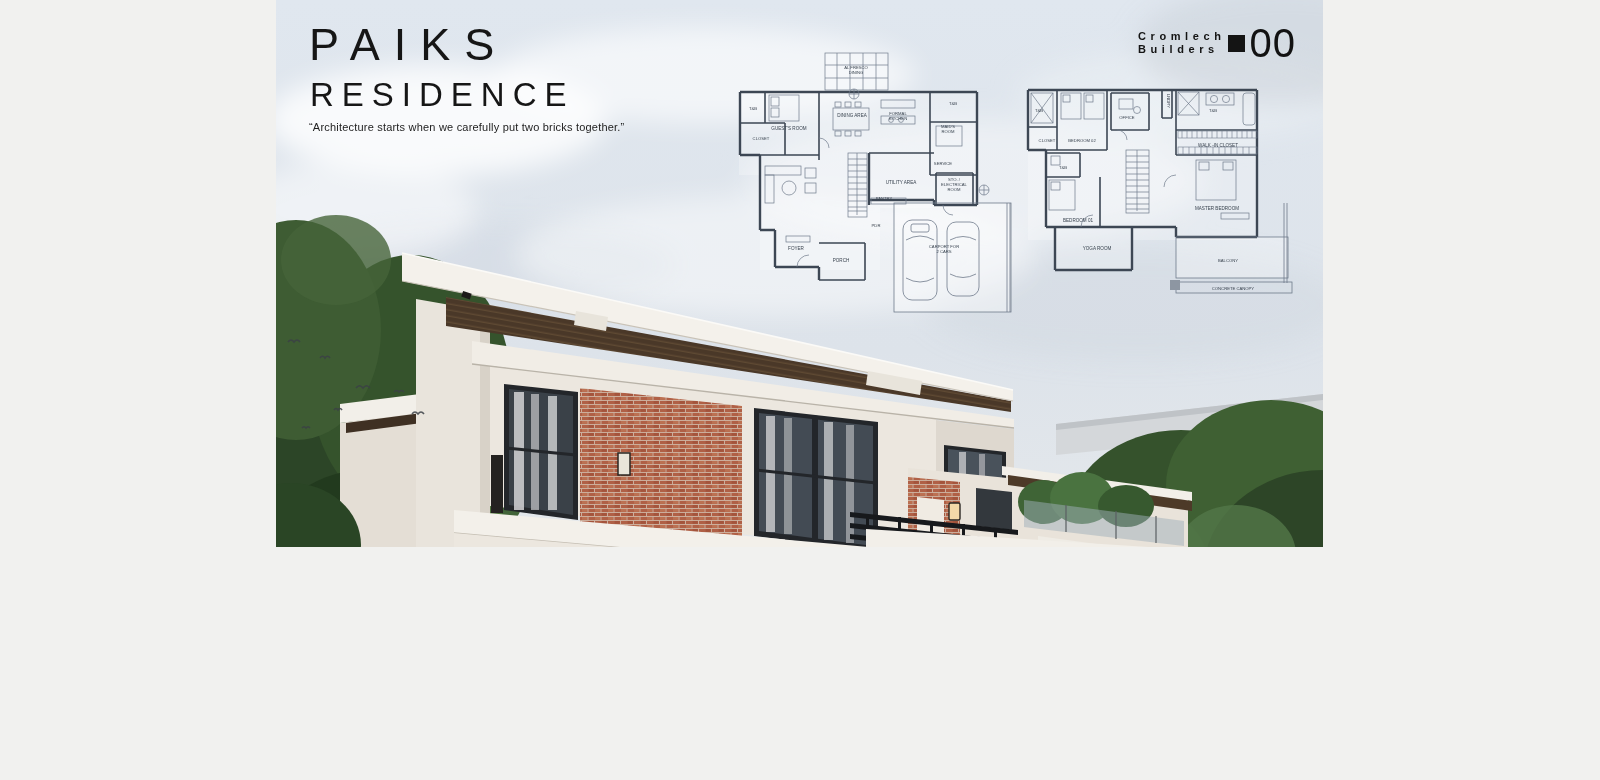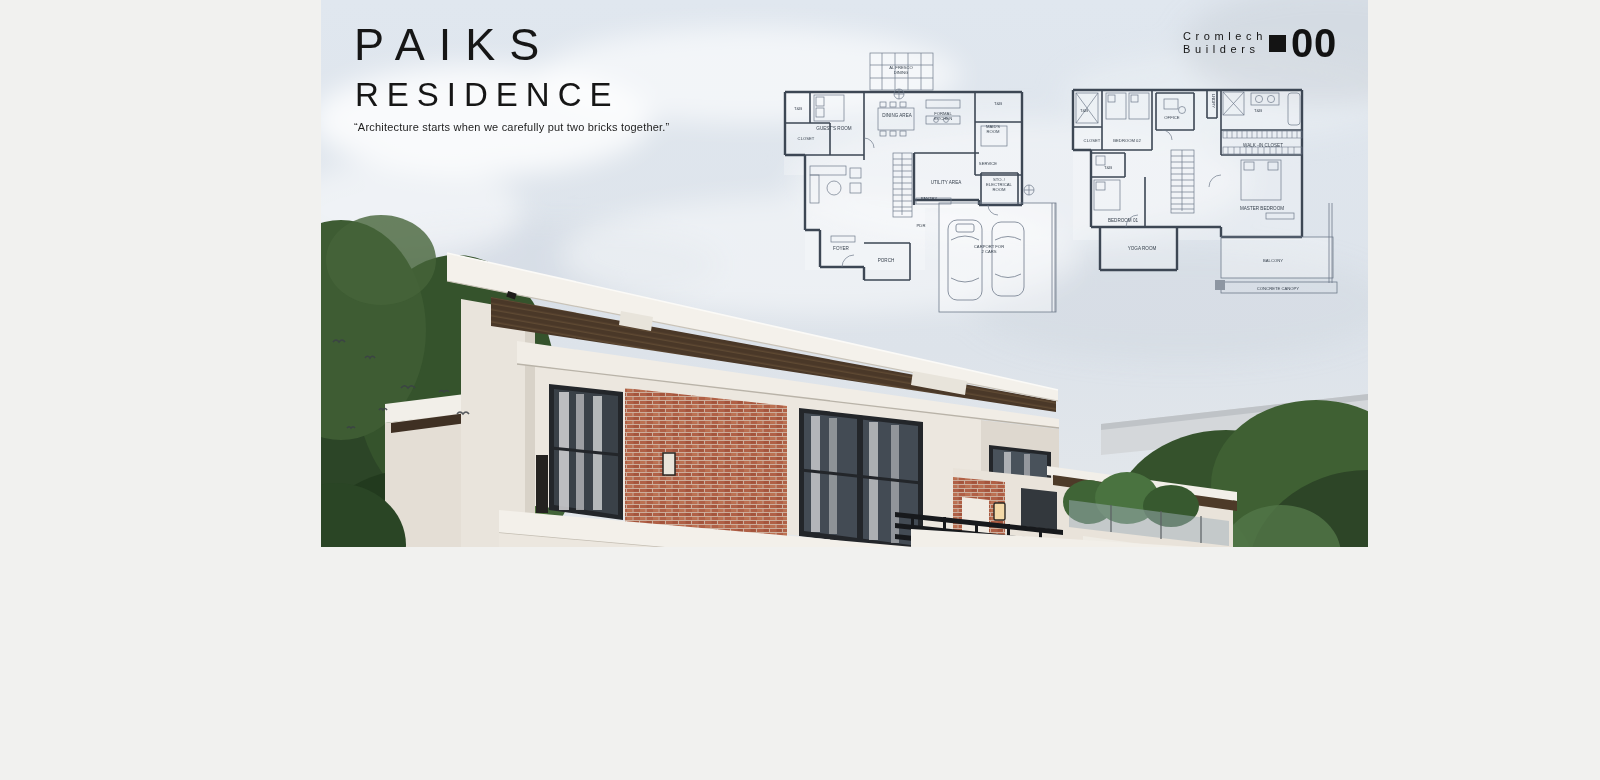--- a/index.html
+++ b/index.html
@@ -1,33 +1,33 @@
 <!DOCTYPE html>
 <html><head>
 <meta charset="utf-8">
 <style>
   html,body{margin:0;padding:0;background:#e8e8e6;}
   .canvas{position:relative;width:1600px;height:780px;background:#f1f1ef;overflow:hidden;
           font-family:"Liberation Sans",sans-serif;}
-  .poster{position:absolute;left:276px;top:0;width:1047px;height:547px;overflow:hidden;background:#fca5a5;margin-left:45px;}
+  .poster{position:absolute;left:276px;top:0;width:1047px;height:547px;overflow:hidden;background:#fca5a5;}
   .scene{position:absolute;left:0;top:0;width:1047px;height:780px;display:block;}
   .plan{position:absolute;display:block;}
   .plan-ground{left:455px;top:40px;width:290px;height:285px;}
   .plan-second{left:745px;top:85px;width:275px;height:215px;}
   .overlay{position:absolute;z-index:5;}
   .title1{left:33px;top:22px;font-size:45px;font-weight:400;letter-spacing:14px;color:#161616;line-height:1;}
   .title2{left:34px;top:78px;font-size:33px;font-weight:400;letter-spacing:8px;color:#161616;line-height:1;}
   .quote{left:33px;top:121px;width:368px;color:#1d1d1d;}
   .quote .q1{font-size:11px;letter-spacing:0.2px;white-space:nowrap;}
   .quote .q2{font-size:12.5px;font-style:italic;text-align:center;margin-top:-1px;}
   .quote .q3{font-size:12.8px;font-style:italic;text-align:right;margin-top:4px;padding-right:2px;}
   .logo{left:862px;top:26px;display:flex;align-items:center;}
-  .logo .nm{font-size:11px;font-weight:400;letter-spacing:4.6px;color:#141414;line-height:1.22;}
+  .logo .nm{font-size:11px;font-weight:700;letter-spacing:4.6px;color:#141414;line-height:1.22;}
   .logo .sq{width:17px;height:17px;background:#141414;margin:0 5px 0 2px;}
-  .logo .num{font-size:40px;font-weight:700;letter-spacing:1px;color:#121212;line-height:0.85;}
+  .logo .num{font-size:40px;font-weight:400;letter-spacing:1px;color:#121212;line-height:0.85;}
   svg text{font-family:"Liberation Sans",sans-serif;fill:#39434f;}
   .rl{font-size:4.6px;text-anchor:middle;}
   .rls{font-size:4.2px;text-anchor:middle;}
 </style>
 </head>
 <body>
 
 <div class="canvas">
   <div class="poster">
 

